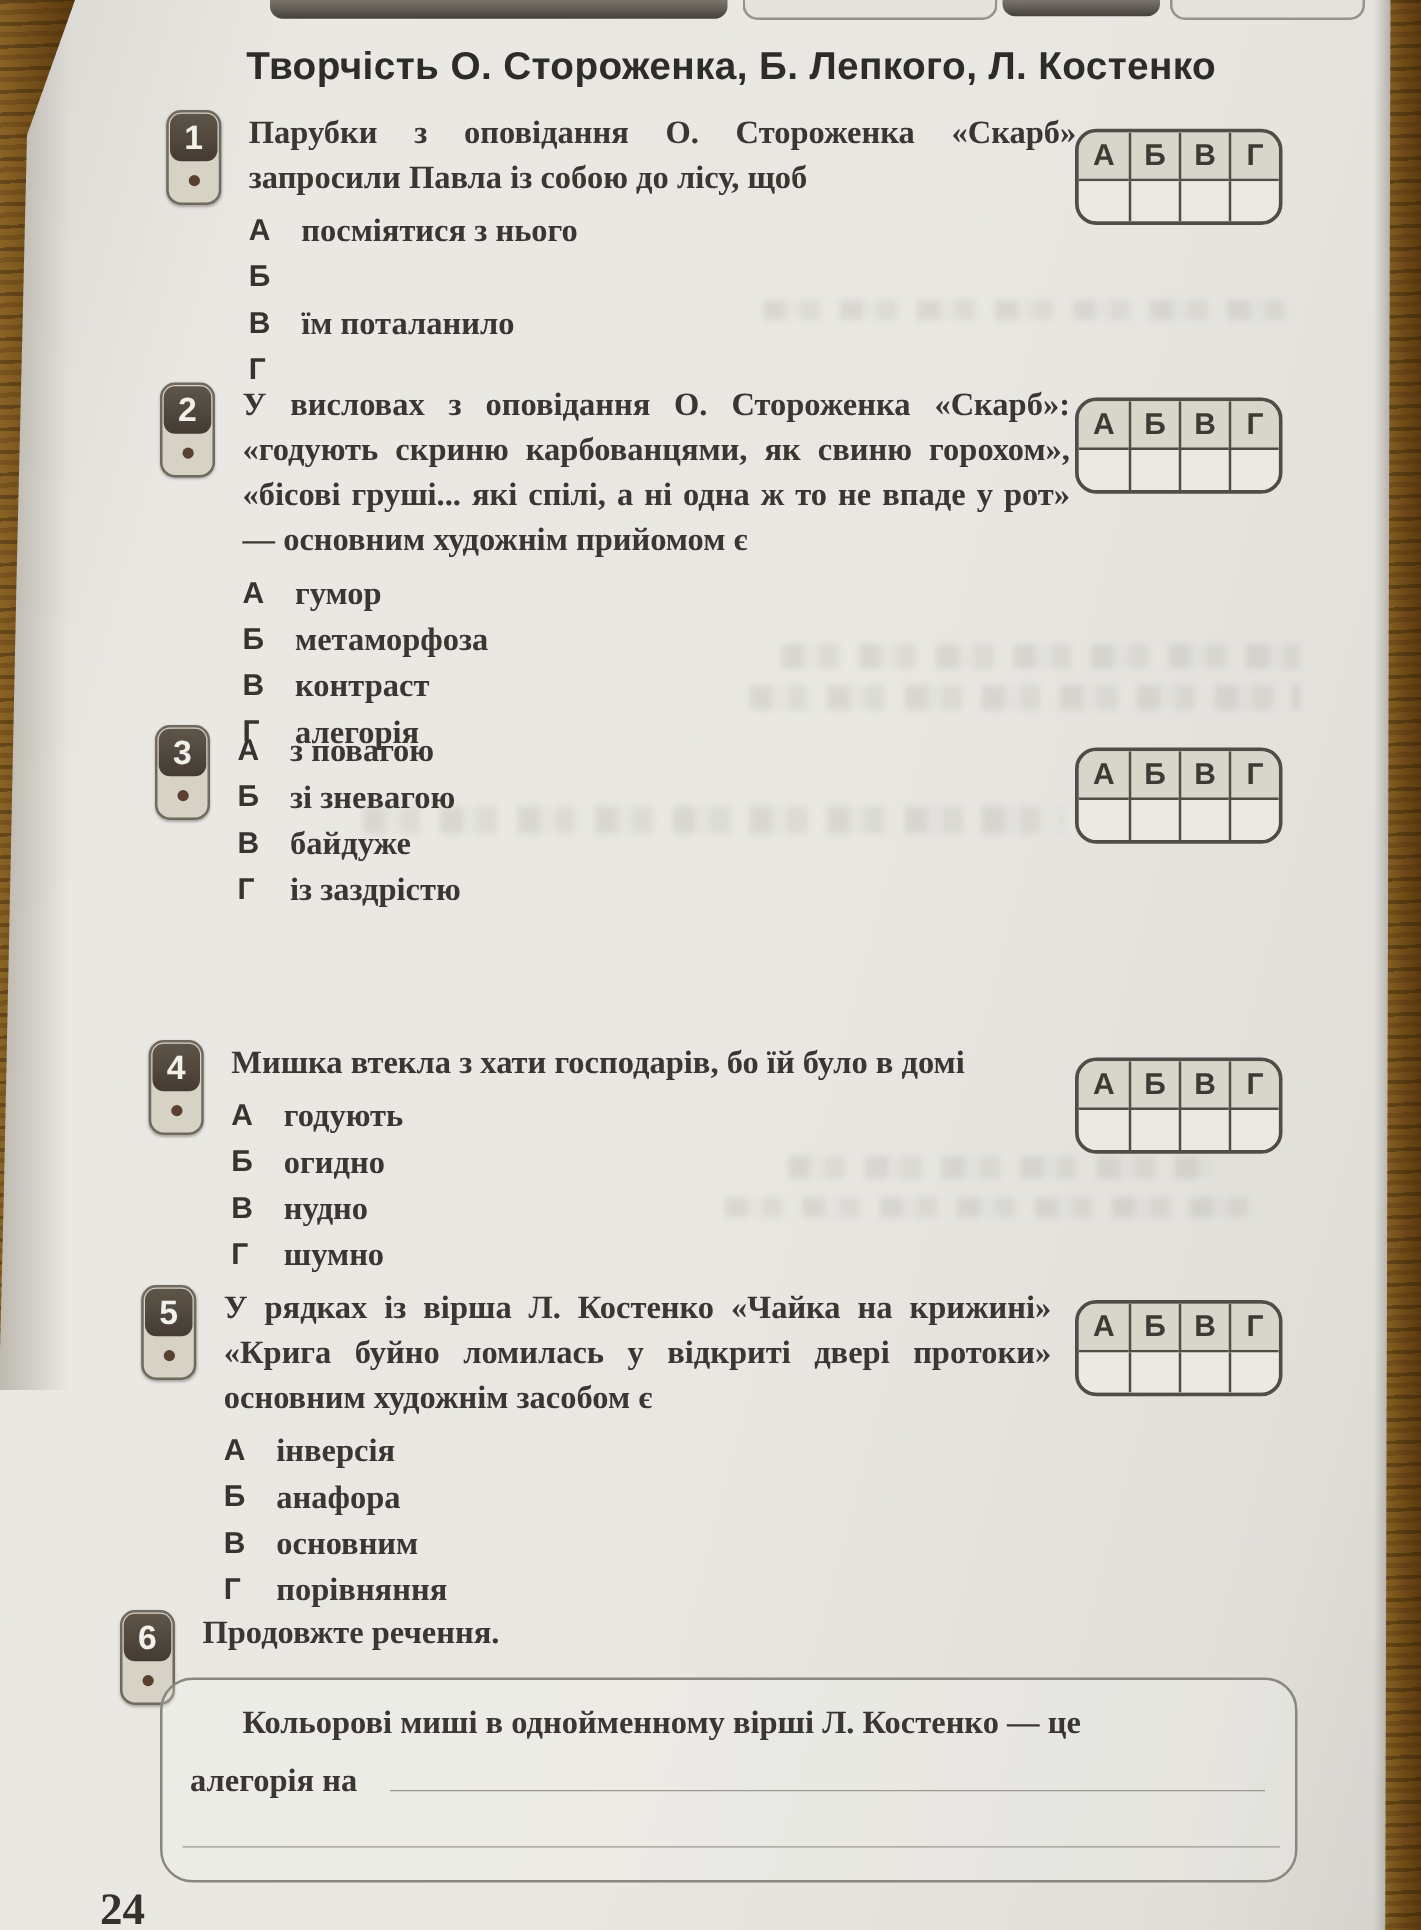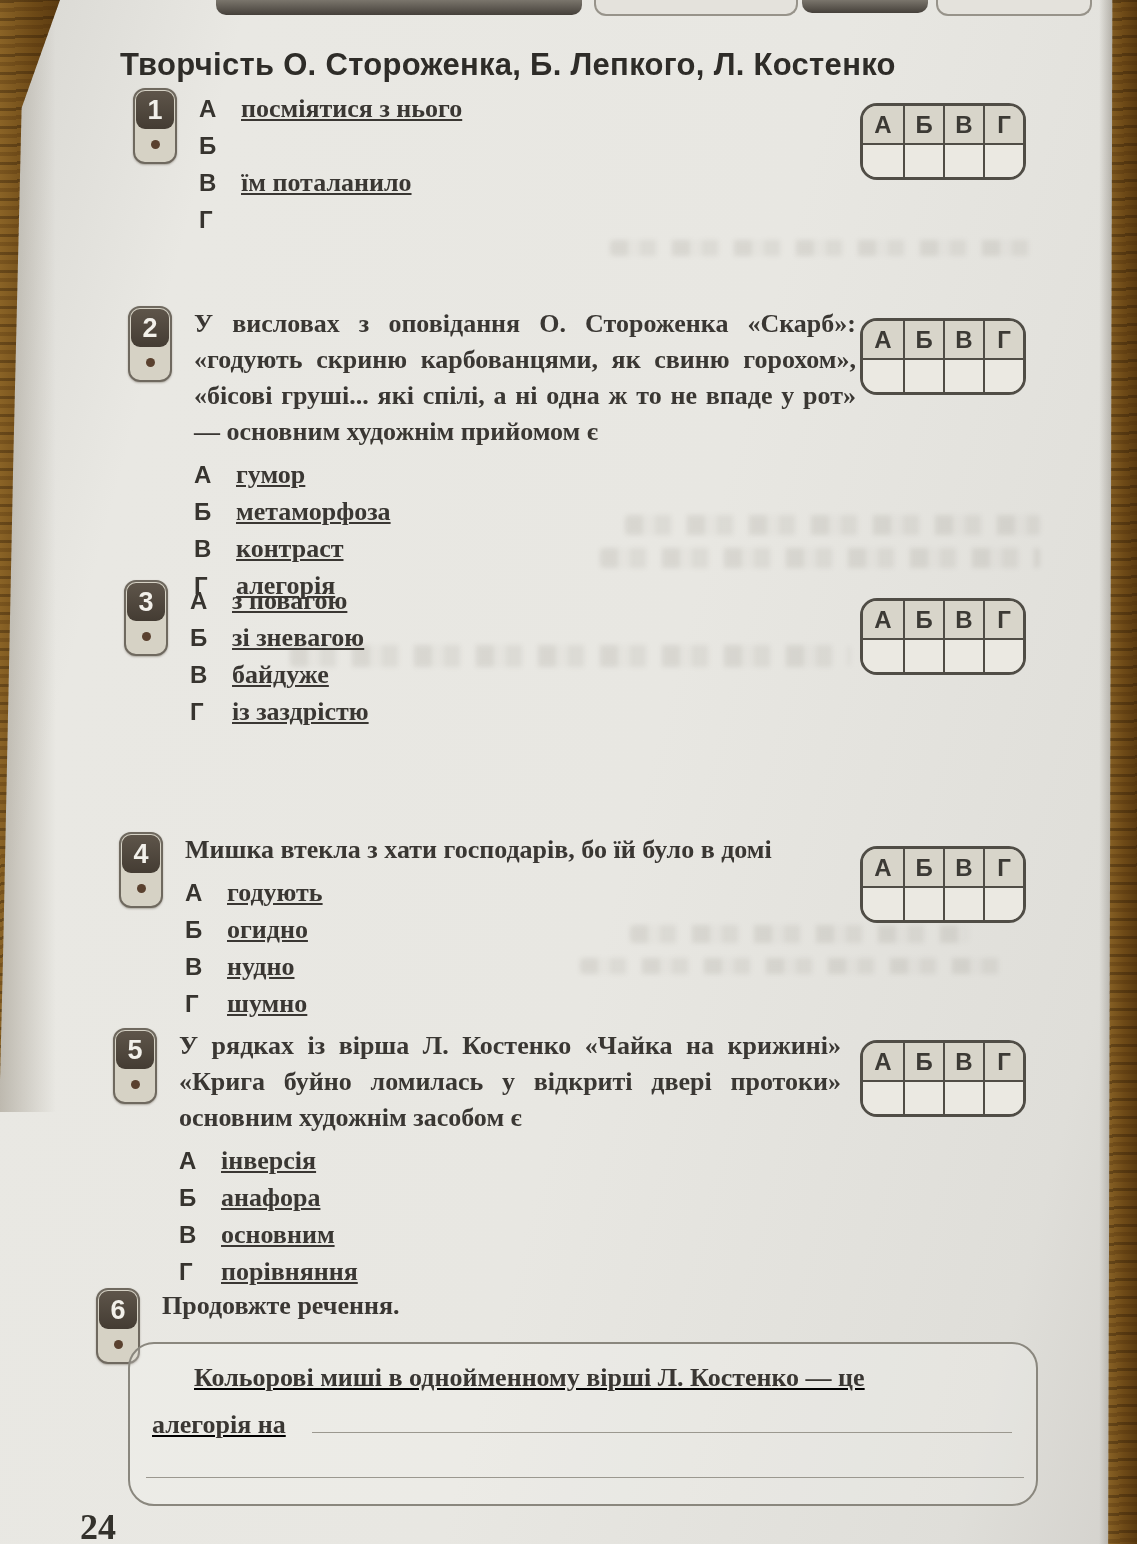--- a/index.html
+++ b/index.html
@@ -22,34 +22,34 @@
   .edge-shadow-left  { position:absolute; top:0; left:0; width:80px; height:72%;
     background:linear-gradient(90deg, rgba(60,45,20,.25), rgba(0,0,0,0) 70%); }
   .edge-shadow-right { position:absolute; top:0; right:24px; width:14px; height:100%;
     background:linear-gradient(90deg, rgba(0,0,0,0), rgba(50,40,25,.28)); }
 
   
   .tb-dark  { position:absolute; top:0; background:linear-gradient(180deg,#7a756c,#45403a); border-radius:0 0 10px 10px; }
   .tb-pill  { position:absolute; top:0; background:#e4e2dc; border:2px solid #97938a; border-top:none; border-radius:0 0 12px 12px; }
 
   .title {
-    position:absolute; top:26px; left:120px; width:930px; 
+    position:absolute; top:14px; left:120px; width:930px; text-align:center;
     font:700 31px "Liberation Sans", sans-serif; color:#2e2c28; letter-spacing:.3px;
   }
 
   .question { position:absolute; display:flex; gap:22px; }
   .qcontent { width:662px; }
   .qtext {
     margin:0 0 6px 0; font:600 26px/36px "Liberation Serif", serif;
     color:#3a3733; text-align:justify;
   }
   .options { list-style:none; margin:2px 0 0 0; padding:0; }
   .options li { height:37px; display:flex; align-items:center; gap:18px; }
   .opt-letter { font:700 24px "Liberation Sans", sans-serif; color:#37342f; width:24px; }
-  .opt-text { font:600 26px "Liberation Serif", serif; color:#3a3733; white-space:nowrap;text-decoration:underline; }
+  .opt-text { font:600 26px "Liberation Serif", serif; color:#3a3733; white-space:nowrap; }
 
   
   .badge {
     flex:0 0 auto; width:40px; height:72px; border:2px solid #6f695f; border-radius:12px;
     background:#d6d2c5; box-shadow:0 1px 2px rgba(60,50,35,.35);
   }
   .badge-num {
     height:38px; margin:1px; border-radius:9px;
     background:linear-gradient(180deg,#5e554a,#443c33);
     color:#f2f0ea; font:700 27px "Liberation Sans", sans-serif;
@@ -71,21 +71,21 @@
     background:#d8d5ca; border-bottom:2px solid #504d46;
     font:700 24px "Liberation Sans", sans-serif; color:#3c3a35;
     display:flex; align-items:center; justify-content:center;
   }
   .agrid .c { background:#ebe9e2; }
 
   
   .fillbox {
     position:absolute; left:128px; top:1342px; width:910px; height:164px;
     border:2px solid #8a877e; border-radius:26px; box-sizing:border-box;
-    padding:14px 24px 0 22px; background:rgba(248,247,243,.25);text-decoration:underline;
+    padding:14px 24px 0 22px; background:rgba(248,247,243,.25);
   }
   .fb-line1 { margin:0; text-indent:42px; font:600 26px/40px "Liberation Serif", serif; color:#3a3733; text-align:justify; }
   .fb-line2 { display:flex; align-items:baseline; gap:26px; margin-top:10px; }
   .fb-line2 .prefix { font:600 26px "Liberation Serif", serif; color:#3a3733; white-space:nowrap; }
   .writeline { flex:1; border-bottom:1.5px solid #9b988f; height:24px; }
   .full-rule { position:absolute; left:16px; right:12px; bottom:26px; border-bottom:1.5px solid #9b988f; }
 
   .page-number { position:absolute; left:80px; top:1506px; font:700 36px "Liberation Serif", serif; color:#33312c; }
 
   
@@ -117,20 +117,21 @@
   <div class="bleed" style="top:958px;left:580px;width:420px;height:16px;"></div>
 
   <h1 class="title">Творчість О. Стороженка, Б. Лепкого, Л. Костенко</h1>
 
   <section class="question" style="left:133px;top:88px;">
     <div class="badge">
       <div class="badge-num">1</div>
       <div class="badge-dot"></div>
     </div>
     <div class="qcontent">
+      <p class="qtext">Парубки з оповідання О. Стороженка «Скарб» запросили Павла із собою до лісу, щоб</p>
       <ul class="options">
         <li>
             <span class="opt-letter">А</span>
             <span class="opt-text">посміятися з нього</span>
           </li>
         <li>
             <span class="opt-letter">Б</span>
           </li>
         <li>
             <span class="opt-letter">В</span>

